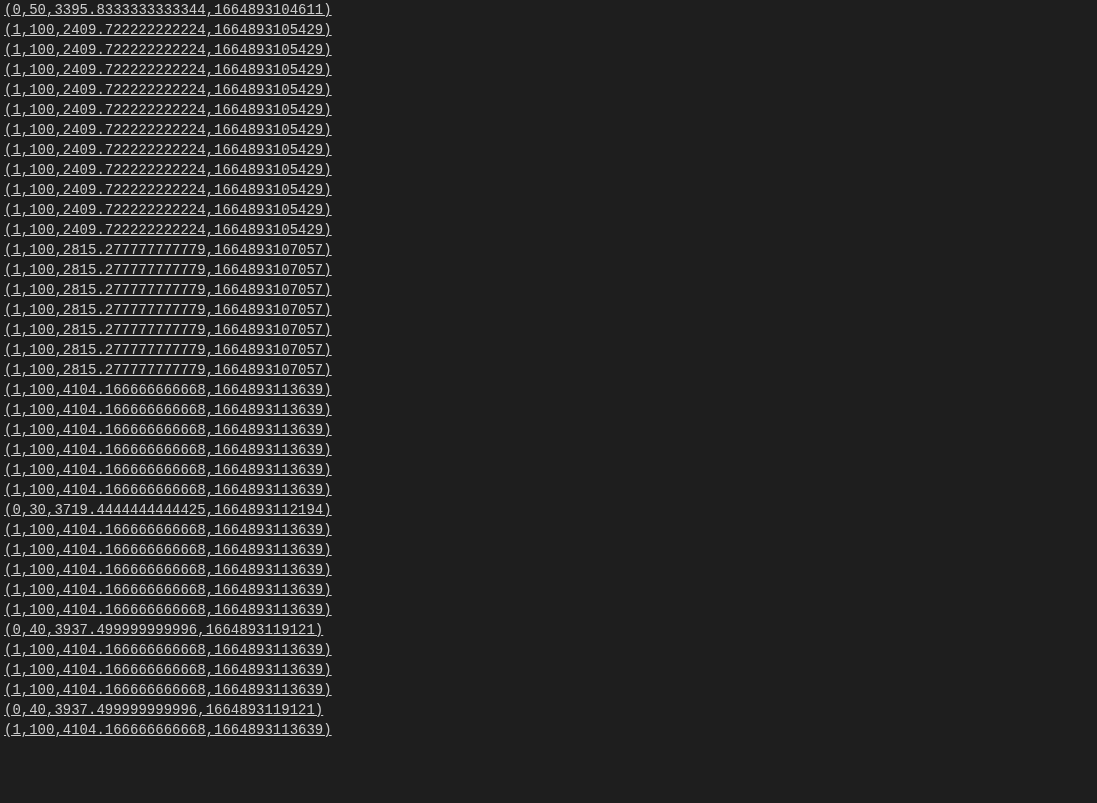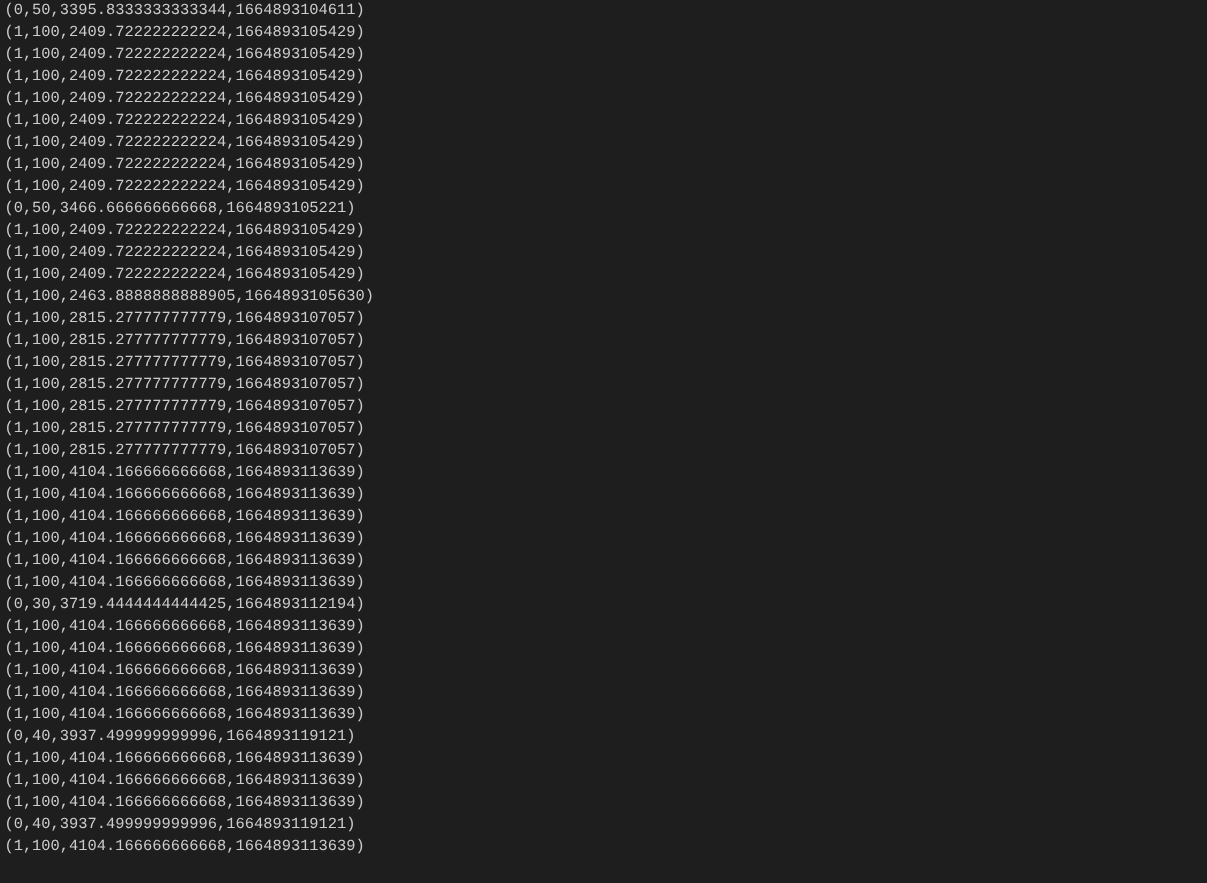--- a/index.html
+++ b/index.html
@@ -10,40 +10,39 @@
       font-family: Consolas, 'Courier New', monospace;
       font-size: 14px;
       line-height: 20px;
       overflow: auto;
       height: 803px;
       width: 1097px;
     }
     .line {
       white-space: pre;
       padding-left: 4px;
+      text-decoration: underline;
     }
   </style>
 </head>
 <body>
 
 <div id="terminal">
     <div class="line">(0,50,3395.8333333333344,1664893104611)</div>
     <div class="line">(1,100,2409.722222222224,1664893105429)</div>
     <div class="line">(1,100,2409.722222222224,1664893105429)</div>
     <div class="line">(1,100,2409.722222222224,1664893105429)</div>
     <div class="line">(1,100,2409.722222222224,1664893105429)</div>
     <div class="line">(1,100,2409.722222222224,1664893105429)</div>
     <div class="line">(1,100,2409.722222222224,1664893105429)</div>
     <div class="line">(1,100,2409.722222222224,1664893105429)</div>
     <div class="line">(1,100,2409.722222222224,1664893105429)</div>
-    <div class="line">(0,50,3466.666666666668,1664893105221)</div>
     <div class="line">(1,100,2409.722222222224,1664893105429)</div>
     <div class="line">(1,100,2409.722222222224,1664893105429)</div>
     <div class="line">(1,100,2409.722222222224,1664893105429)</div>
-    <div class="line">(1,100,2463.8888888888905,1664893105630)</div>
     <div class="line">(1,100,2815.277777777779,1664893107057)</div>
     <div class="line">(1,100,2815.277777777779,1664893107057)</div>
     <div class="line">(1,100,2815.277777777779,1664893107057)</div>
     <div class="line">(1,100,2815.277777777779,1664893107057)</div>
     <div class="line">(1,100,2815.277777777779,1664893107057)</div>
     <div class="line">(1,100,2815.277777777779,1664893107057)</div>
     <div class="line">(1,100,2815.277777777779,1664893107057)</div>
     <div class="line">(1,100,4104.166666666668,1664893113639)</div>
     <div class="line">(1,100,4104.166666666668,1664893113639)</div>
     <div class="line">(1,100,4104.166666666668,1664893113639)</div>

